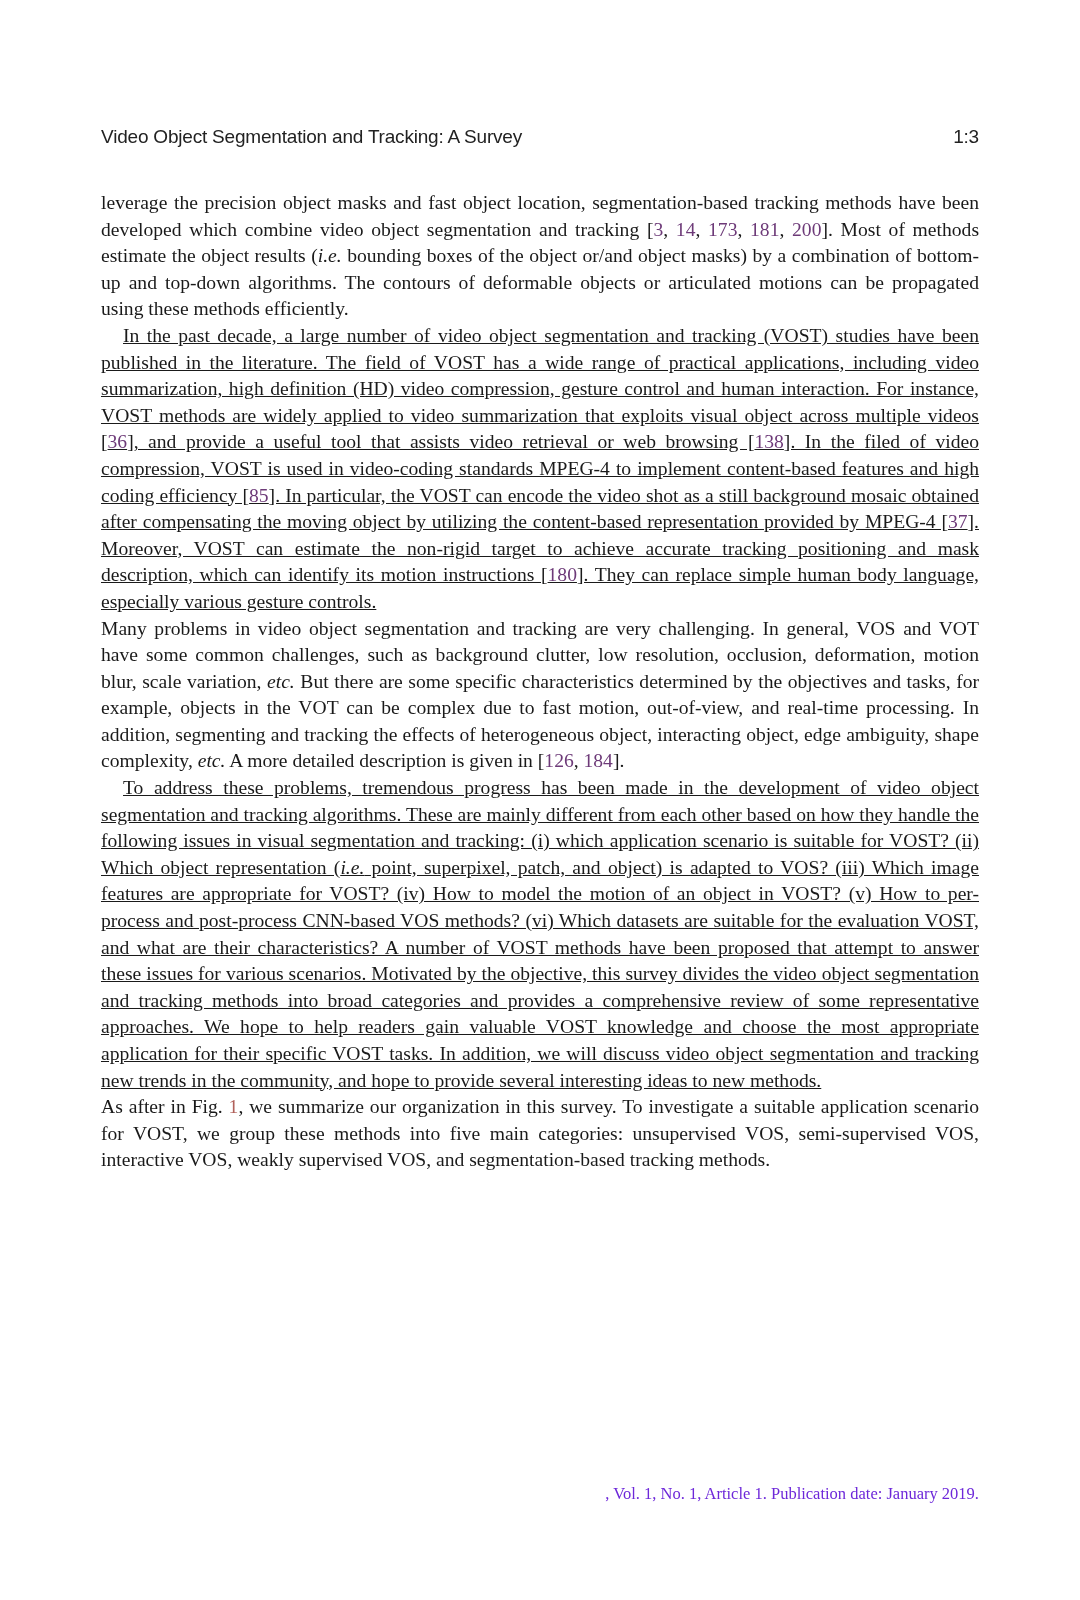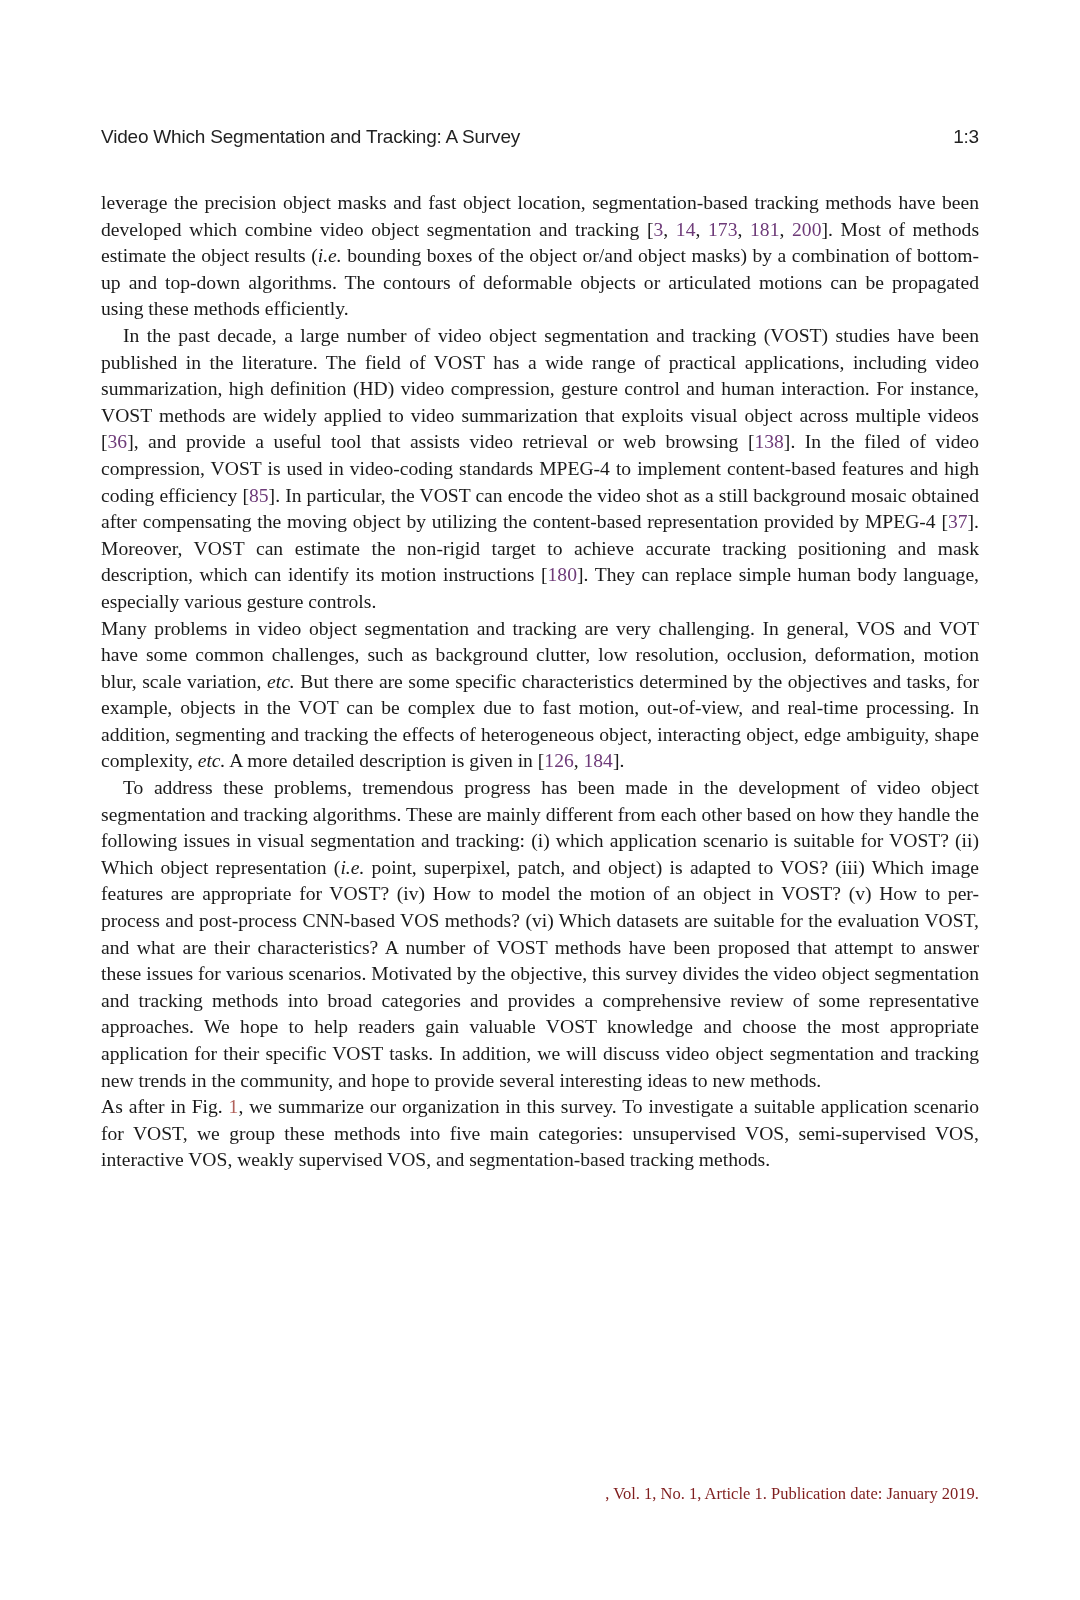--- a/index.html
+++ b/index.html
@@ -41,20 +41,21 @@
     font-size: 19.6px;
     line-height: 26.6px;
     text-align: justify;
     hyphens: none;
   }
   .body p {
     margin: 0;
   }
   .body p.indent {
     text-indent: 22px;
+    text-decoration: underline;
   }
   .cite {
     color: #6d3a78;
   }
   .figref {
     color: #b0605a;
   }
   em { font-style: italic; }
   h2.section {
     font-family: "Liberation Sans", "DejaVu Sans", sans-serif;
@@ -67,31 +68,31 @@
   }
   h2.section .num {
     display: inline-block;
     width: 50px;
   }
   .footer {
     position: absolute;
     top: 1484px;
     right: 0;
     font-size: 16.5px;
-    color: #7f1d1d;
+    color: #6d28d9;
     margin-left: 9px;
   }
 </style>
 </head>
 <body>
 
 <div class="page">
 
   <div class="running-header">
-    <span>Video Which Segmentation and Tracking: A Survey</span>
+    <span>Video Object Segmentation and Tracking: A Survey</span>
     <span>1:3</span>
   </div>
 
   <div class="body">
 
     <p><span>leverage the precision object masks and fast object location, segmentation-based tracking methods have been developed which combine video object segmentation and tracking [</span><a class="cite">3</a><span>, </span><a class="cite">14</a><span>, </span><a class="cite">173</a><span>, </span><a class="cite">181</a><span>, </span><a class="cite">200</a><span>]. Most of methods estimate the object results (</span><em>i.e.</em><span> bounding boxes of the object or/and object masks) by a combination of bottom-up and top-down algorithms. The contours of deformable objects or articulated motions can be propagated using these methods efficiently.</span></p>
 
     <p class="indent"><span>In the past decade, a large number of video object segmentation and tracking (VOST) studies have been published in the literature. The field of VOST has a wide range of practical applications, including video summarization, high definition (HD) video compression, gesture control and human interaction. For instance, VOST methods are widely applied to video summarization that exploits visual object across multiple videos [</span><a class="cite">36</a><span>], and provide a useful tool that assists video retrieval or web browsing [</span><a class="cite">138</a><span>]. In the filed of video compression, VOST is used in video-coding standards MPEG-4 to implement content-based features and high coding efficiency [</span><a class="cite">85</a><span>].  In particular, the VOST can encode the video shot as a still background mosaic obtained after compensating the moving object by utilizing the content-based representation provided by MPEG-4 [</span><a class="cite">37</a><span>]. Moreover, VOST can estimate the non-rigid target to achieve accurate tracking positioning and mask description, which can identify its motion instructions [</span><a class="cite">180</a><span>]. They can replace simple human body language, especially various gesture controls.</span></p>
 
 

